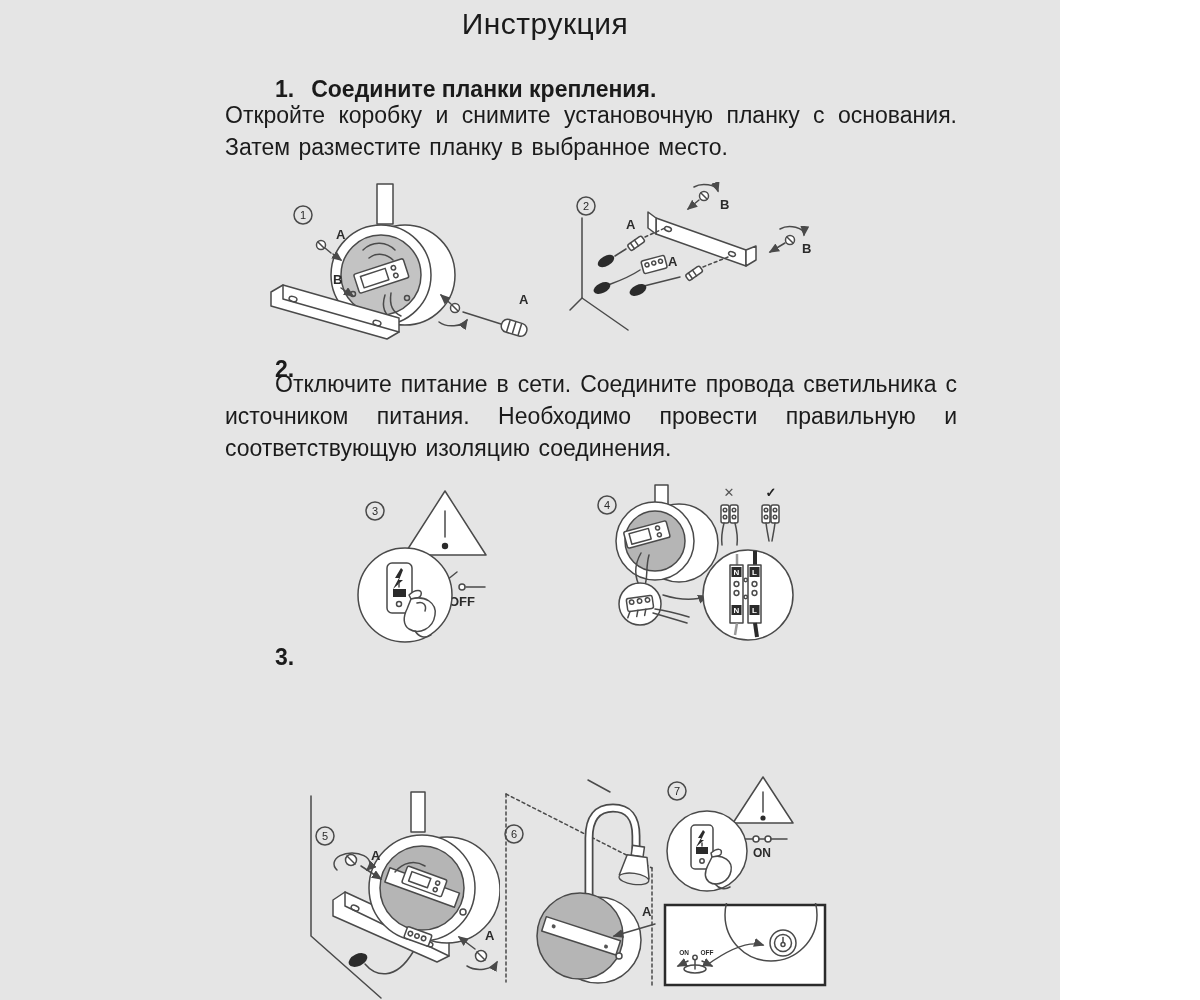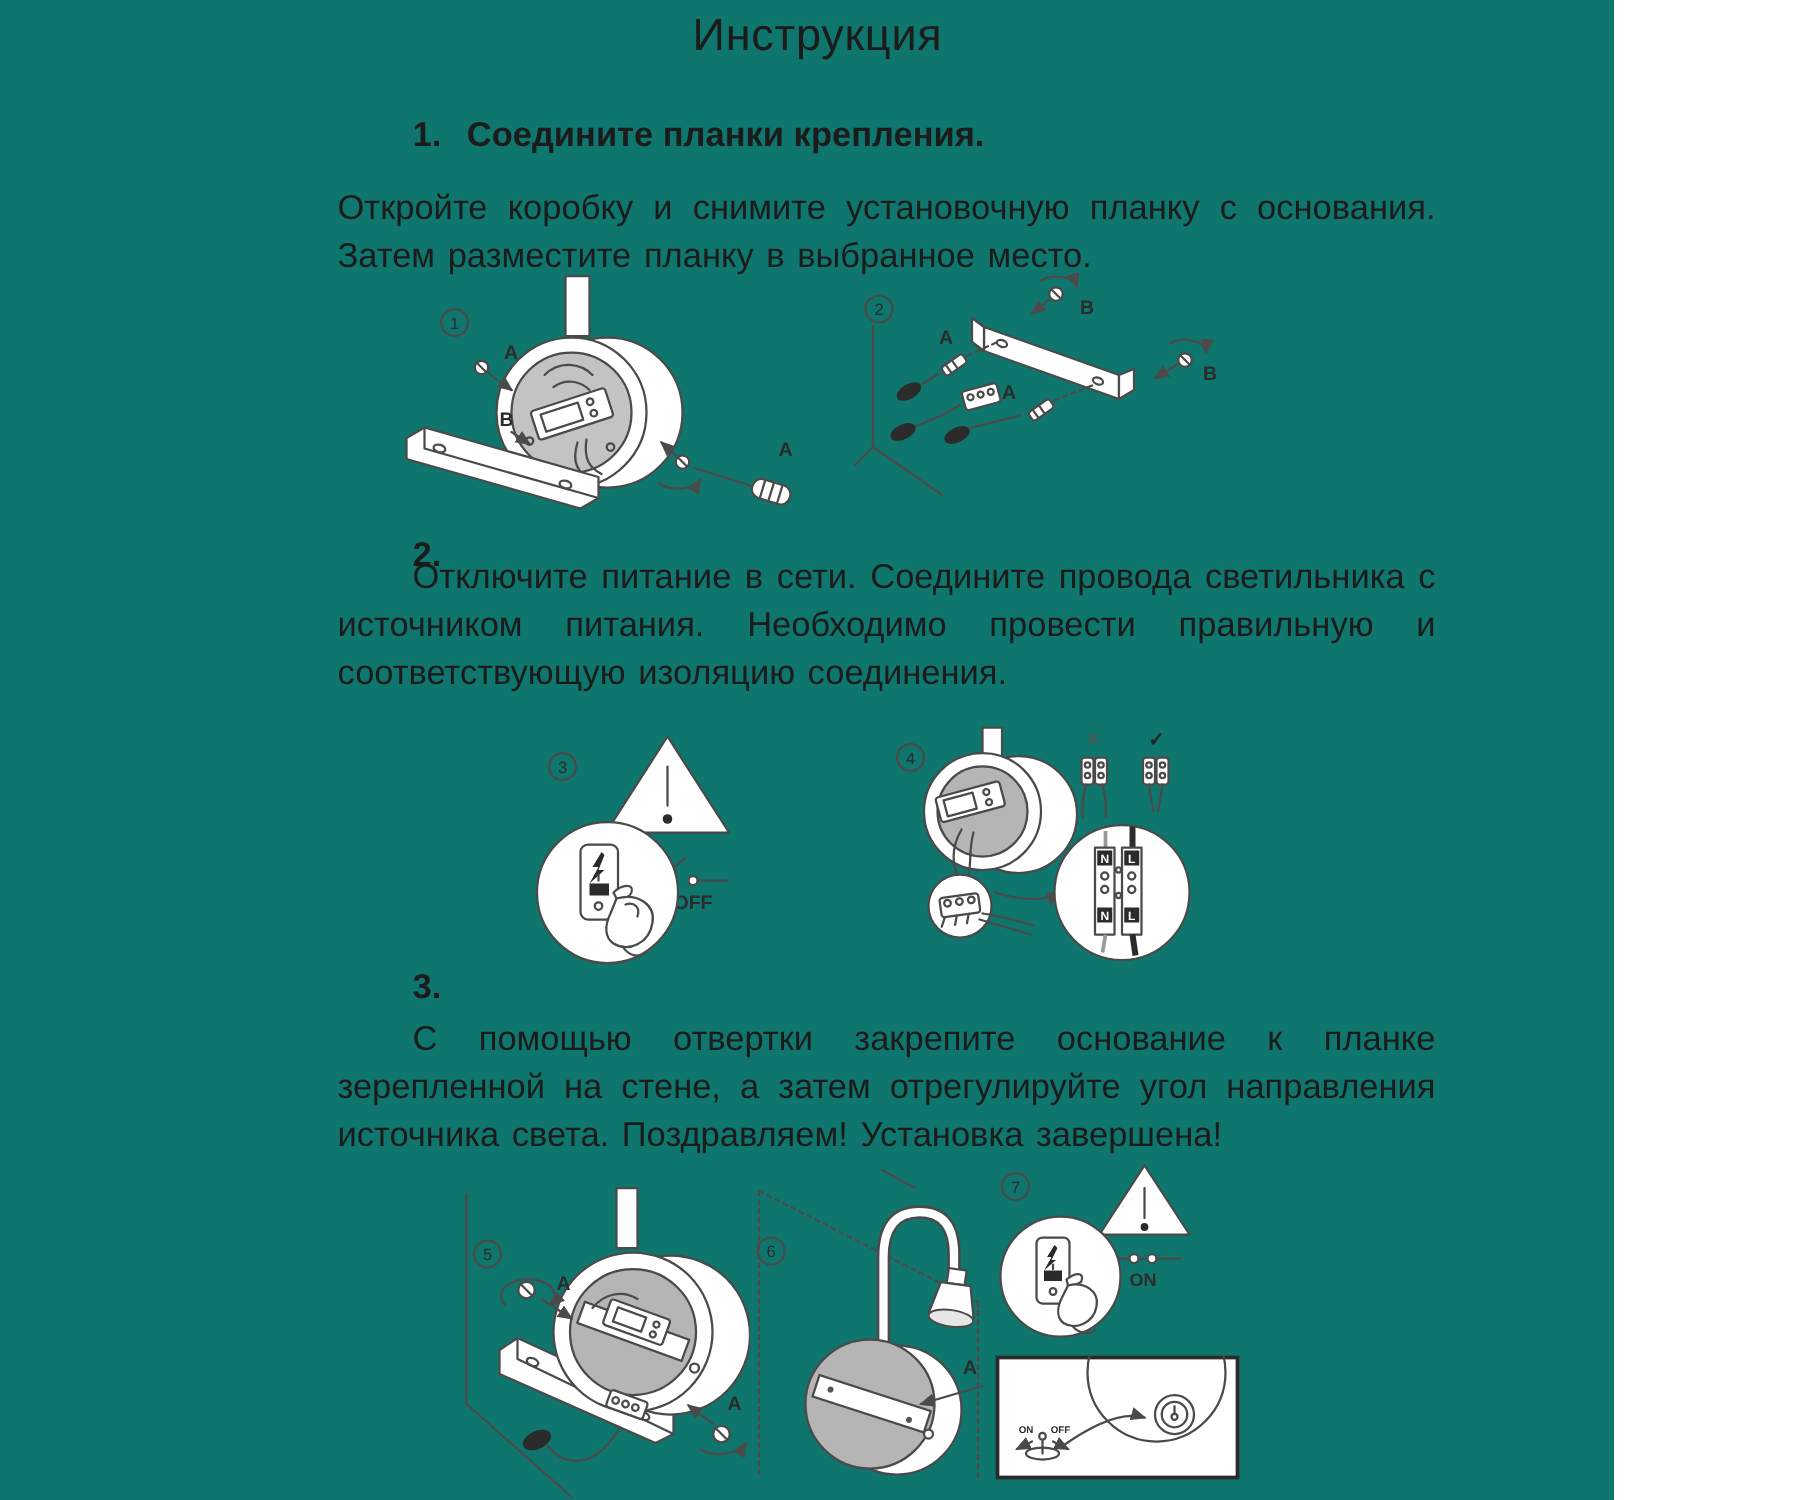--- a/index.html
+++ b/index.html
@@ -1,17 +1,17 @@
 <!DOCTYPE html>
 <html><head>
 <meta charset="utf-8">
 <style>
   html,body{margin:0;padding:0;background:#fff;}
-  .page{position:relative;width:1060px;height:1000px;background:#0f766e;overflow:hidden;
-        font-family:"Liberation Sans",sans-serif;color:#1b1b1b;padding-left:16px;}
+  .page{position:relative;width:1060px;height:1000px;background:#e5e5e5;overflow:hidden;
+        font-family:"Liberation Sans",sans-serif;color:#1b1b1b;}
   .title{position:absolute;top:7px;left:0;width:1090px;text-align:center;
          font-size:30px;letter-spacing:0.5px;}
   .sec-heading{position:absolute;left:275px;font-size:23px;font-weight:bold;display:flex;gap:17px;}
   .body-text{position:absolute;left:225px;width:732px;font-size:23px;line-height:32px;
              text-align:justify;word-spacing:2px;}
   .indent{text-indent:50px;}
   .fig{position:absolute;}
   
   .ln{fill:none;stroke:#4a4a4a;stroke-width:1.5;stroke-linecap:round;stroke-linejoin:round;}
   .fw{fill:#ffffff;stroke:#4a4a4a;stroke-width:1.5;stroke-linejoin:round;}
@@ -39,21 +39,21 @@
       </marker>
     </defs>
   </svg>
 
   <div class="title">Инструкция</div>
 
   <div class="sec-heading" style="top:76px">
     <span>1.</span>
     <span>Соедините планки крепления.</span>
   </div>
-  <div class="body-text" style="top:122px">Откройте коробку и снимите установочную планку с основания. Затем разместите планку в выбранное место.</div>
+  <div class="body-text" style="top:99px">Откройте коробку и снимите установочную планку с основания. Затем разместите планку в выбранное место.</div>
 
   <svg class="fig" style="left:235px;top:182px" width="300" height="160" viewBox="0 0 300 160">
     <g>
       <circle cx="68" cy="33" r="9" class="ln" stroke-width="1.2"></circle>
       <text class="num" x="68" y="37">1</text>
     </g>
     <rect x="142" y="2" width="16" height="40" class="fw"></rect>
     <circle cx="170" cy="93" r="50" class="fw"></circle>
     <circle cx="146" cy="93" r="50" class="fw"></circle>
     <circle cx="146" cy="93" r="40" class="fg"></circle>
@@ -272,21 +272,20 @@
       <text class="tl" x="169.5" y="130">L</text>
       <line x1="170" y1="140" x2="172" y2="154" stroke="#2b2b2b" stroke-width="4"></line>
       <circle cx="160.7" cy="97" r="1.7" class="ln" stroke-width="0.8"></circle>
       <circle cx="160.7" cy="114" r="1.7" class="ln" stroke-width="0.8"></circle>
     </g>
   </svg>
 
   <div class="sec-heading" style="top:644px">
     <span>3.</span>
   </div>
-  <div class="body-text indent" style="top:676px">С помощью отвертки закрепите основание к планке зерепленной на стене, а затем отрегулируйте угол направления источника света. Поздравляем! Установка завершена!</div>
 
   <svg class="fig" style="left:295px;top:790px" width="205" height="210" viewBox="0 0 205 210">
     <g>
       <circle cx="30" cy="46" r="9" class="ln" stroke-width="1.2"></circle>
       <text class="num" x="30" y="50">5</text>
     </g>
     <path d="M16,6 L16,146 L86,208" class="ln" stroke-width="1.3"></path>
     <g>
       <polygon points="38,110 50,102 154,150 154,166 142,172 38,126" class="fw"></polygon>
       <path d="M50,102 L50,116 L154,166" class="ln" stroke-width="1"></path>

